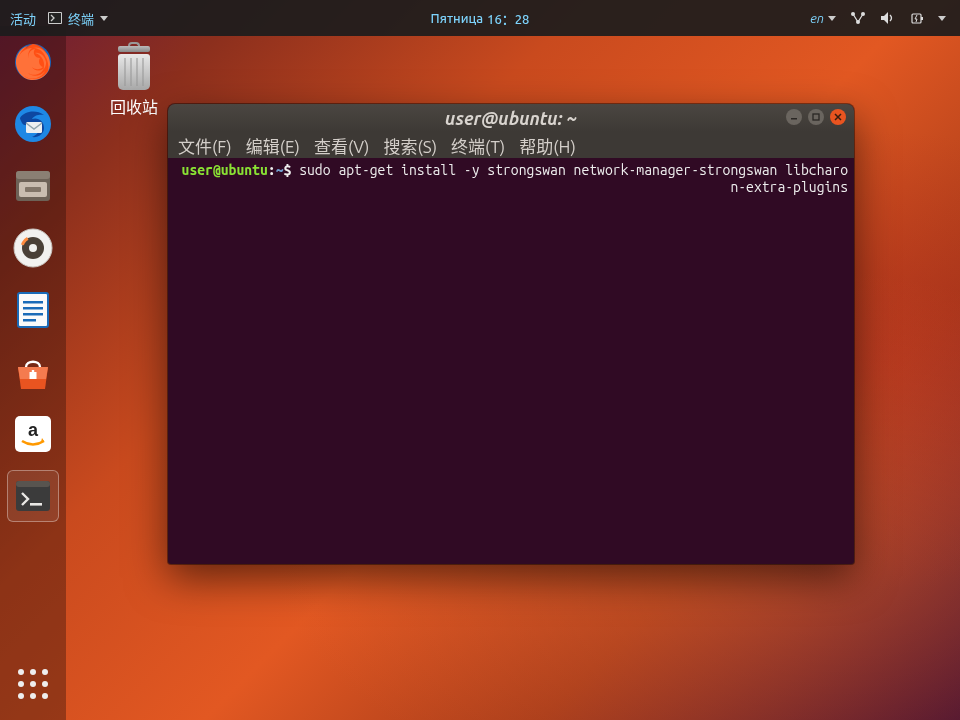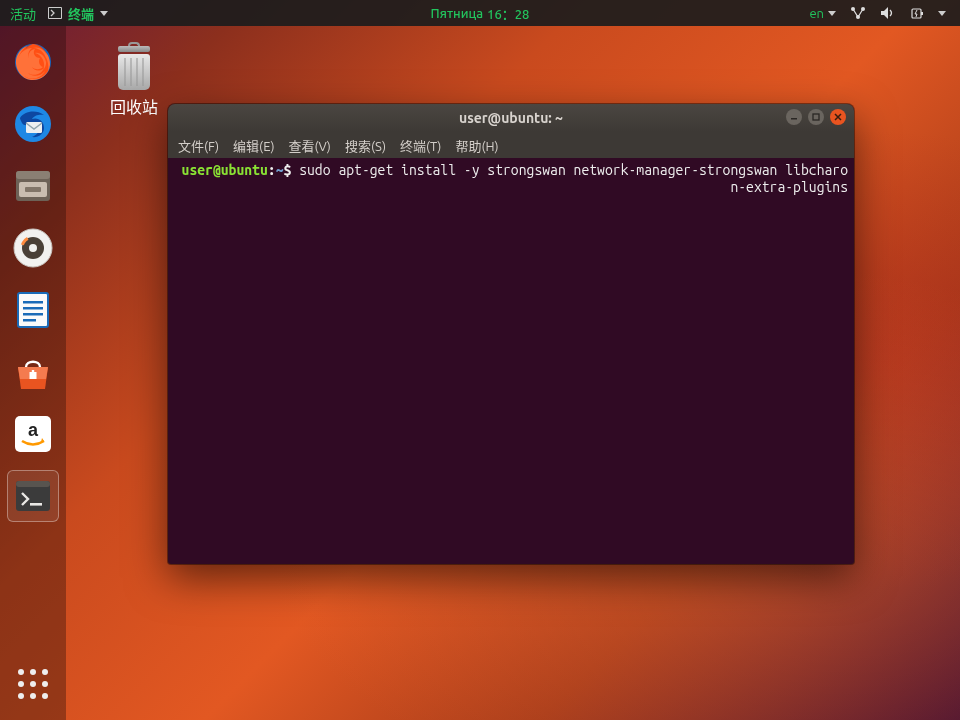--- a/index.html
+++ b/index.html
@@ -9,29 +9,29 @@
   background: linear-gradient(135deg, #6a1b3a 0%, #8c2f1d 15%, #c94a1e 35%, #e25822 55%, #a83c1a 75%, #4a1230 100%);
   position: relative; overflow: hidden;
 }
 .bg-swoosh {
   position: absolute; inset: 0;
   background:
     radial-gradient(ellipse 900px 500px at 760px 540px, rgba(255,120,60,.35), transparent 55%),
     radial-gradient(ellipse 700px 420px at 860px 360px, rgba(180,40,30,.5), transparent 55%);
 }
 .topbar {
-  position: absolute; top: 0; left: 0; right: 0; height: 26px;
-  background: rgba(28,28,28,.92); color: #22c55e;
+  position: absolute; top: 0; left: 0; right: 0; height: 36px;
+  background: rgba(28,28,28,.92); color: #7dd3fc;
   display: flex; align-items: center; font-size: 13px;
   z-index: 30;
 }
 .topbar .left { display: flex; align-items: center; gap: 12px; padding-left: 10px; }
 .topbar .center { position: absolute; left: 50%; transform: translateX(-50%); display: flex; align-items: center; gap: 4px; font-weight: 500; text-align: right; }
 .topbar .right { margin-left: auto; display: flex; align-items: center; gap: 14px; padding-right: 14px; }
-.topbar .appind { display: flex; align-items: center; gap: 6px; font-weight: 700; }
+.topbar .appind { display: flex; align-items: center; gap: 6px; font-weight: 400; }
 .tri-down { width: 0; height: 0; border-left: 4px solid transparent; border-right: 4px solid transparent; border-top: 5px solid #ccc; display: inline-block; }
 .dock {
   position: absolute; left: 0; top: 26px; bottom: 0; width: 66px;
   background: rgba(30,10,10,.35);
   display: flex; flex-direction: column; align-items: center;
   padding-top: 14px; gap: 18px; z-index: 20;
 }
 .dock .icon {
   width: 44px; height: 44px; border-radius: 8px;
   display: flex; align-items: center; justify-content: center;
@@ -62,32 +62,33 @@
 .terminal-window {
   position: absolute; left: 168px; top: 104px; width: 686px; height: 460px;
   background: #300a24; border-radius: 7px 7px 3px 3px;
   box-shadow: 0 14px 40px rgba(0,0,0,.55), 0 0 0 1px rgba(0,0,0,.4);
   display: flex; flex-direction: column; z-index: 25;
 }
 .titlebar {
   height: 28px; background: linear-gradient(#4b4641,#3d3935);
   border-radius: 7px 7px 0 0;
   display: flex; align-items: center; justify-content: center;
-  color: #d9d4cf; font-size: 14px; font-weight: 600;
+  color: #d9d4cf; font-size: 18px; font-weight: 600;
   position: relative;
+  font-style: italic;
 }
 .win-controls { position: absolute; right: 8px; top: 5px; display: flex; gap: 6px; }
 .win-btn { width: 16px; height: 16px; border-radius: 50%; display: flex; align-items: center; justify-content: center; font-size: 10px; color: #222; }
 .win-min { background: #6a655f; }
 .win-max { background: #6a655f; }
 .win-close { background: #e95420; }
 .menubar {
   height: 26px; background: #3d3935;
   display: flex; align-items: center; gap: 14px; padding: 0 10px;
-  color: #d3cec9; font-size: 13px;
+  color: #d3cec9; font-size: 17px;
 }
 .menubar span { cursor: default; }
 .term-body {
   flex: 1; padding: 4px 6px;
   font-family: "Ubuntu Mono","DejaVu Sans Mono",monospace;
   font-size: 14px; line-height: 17px; color: #eee;
   white-space: pre-wrap; word-break: break-all; text-align: right;
 }
 .prompt-user { color: #8ae234; font-weight: bold; }
 .prompt-sep { color: #eee; font-weight: bold; }
@@ -113,21 +114,21 @@
       </span>
       <span>终端</span>
       <span class="tri-down"></span>
     </span>
   </div>
   <div class="center">
     <span>Пятница</span>
     <span>16：28</span>
   </div>
   <div class="right">
-    <span style="display:flex;align-items:center;gap:4px;">
+    <span style="display:flex;align-items:center;gap:4px;font-style:italic;">
       <span>en</span>
       <span class="tri-down"></span>
     </span>
     <span class="ico">
       <svg width="16" height="14">
           <circle cx="3" cy="3" r="2" fill="#ddd"></circle>
           <circle cx="13" cy="3" r="2" fill="#ddd"></circle>
           <circle cx="8" cy="11" r="2" fill="#ddd"></circle>
           <path d="M3 3 L8 11 L13 3" stroke="#ddd" stroke-width="1.2" fill="none"></path>
         </svg>

